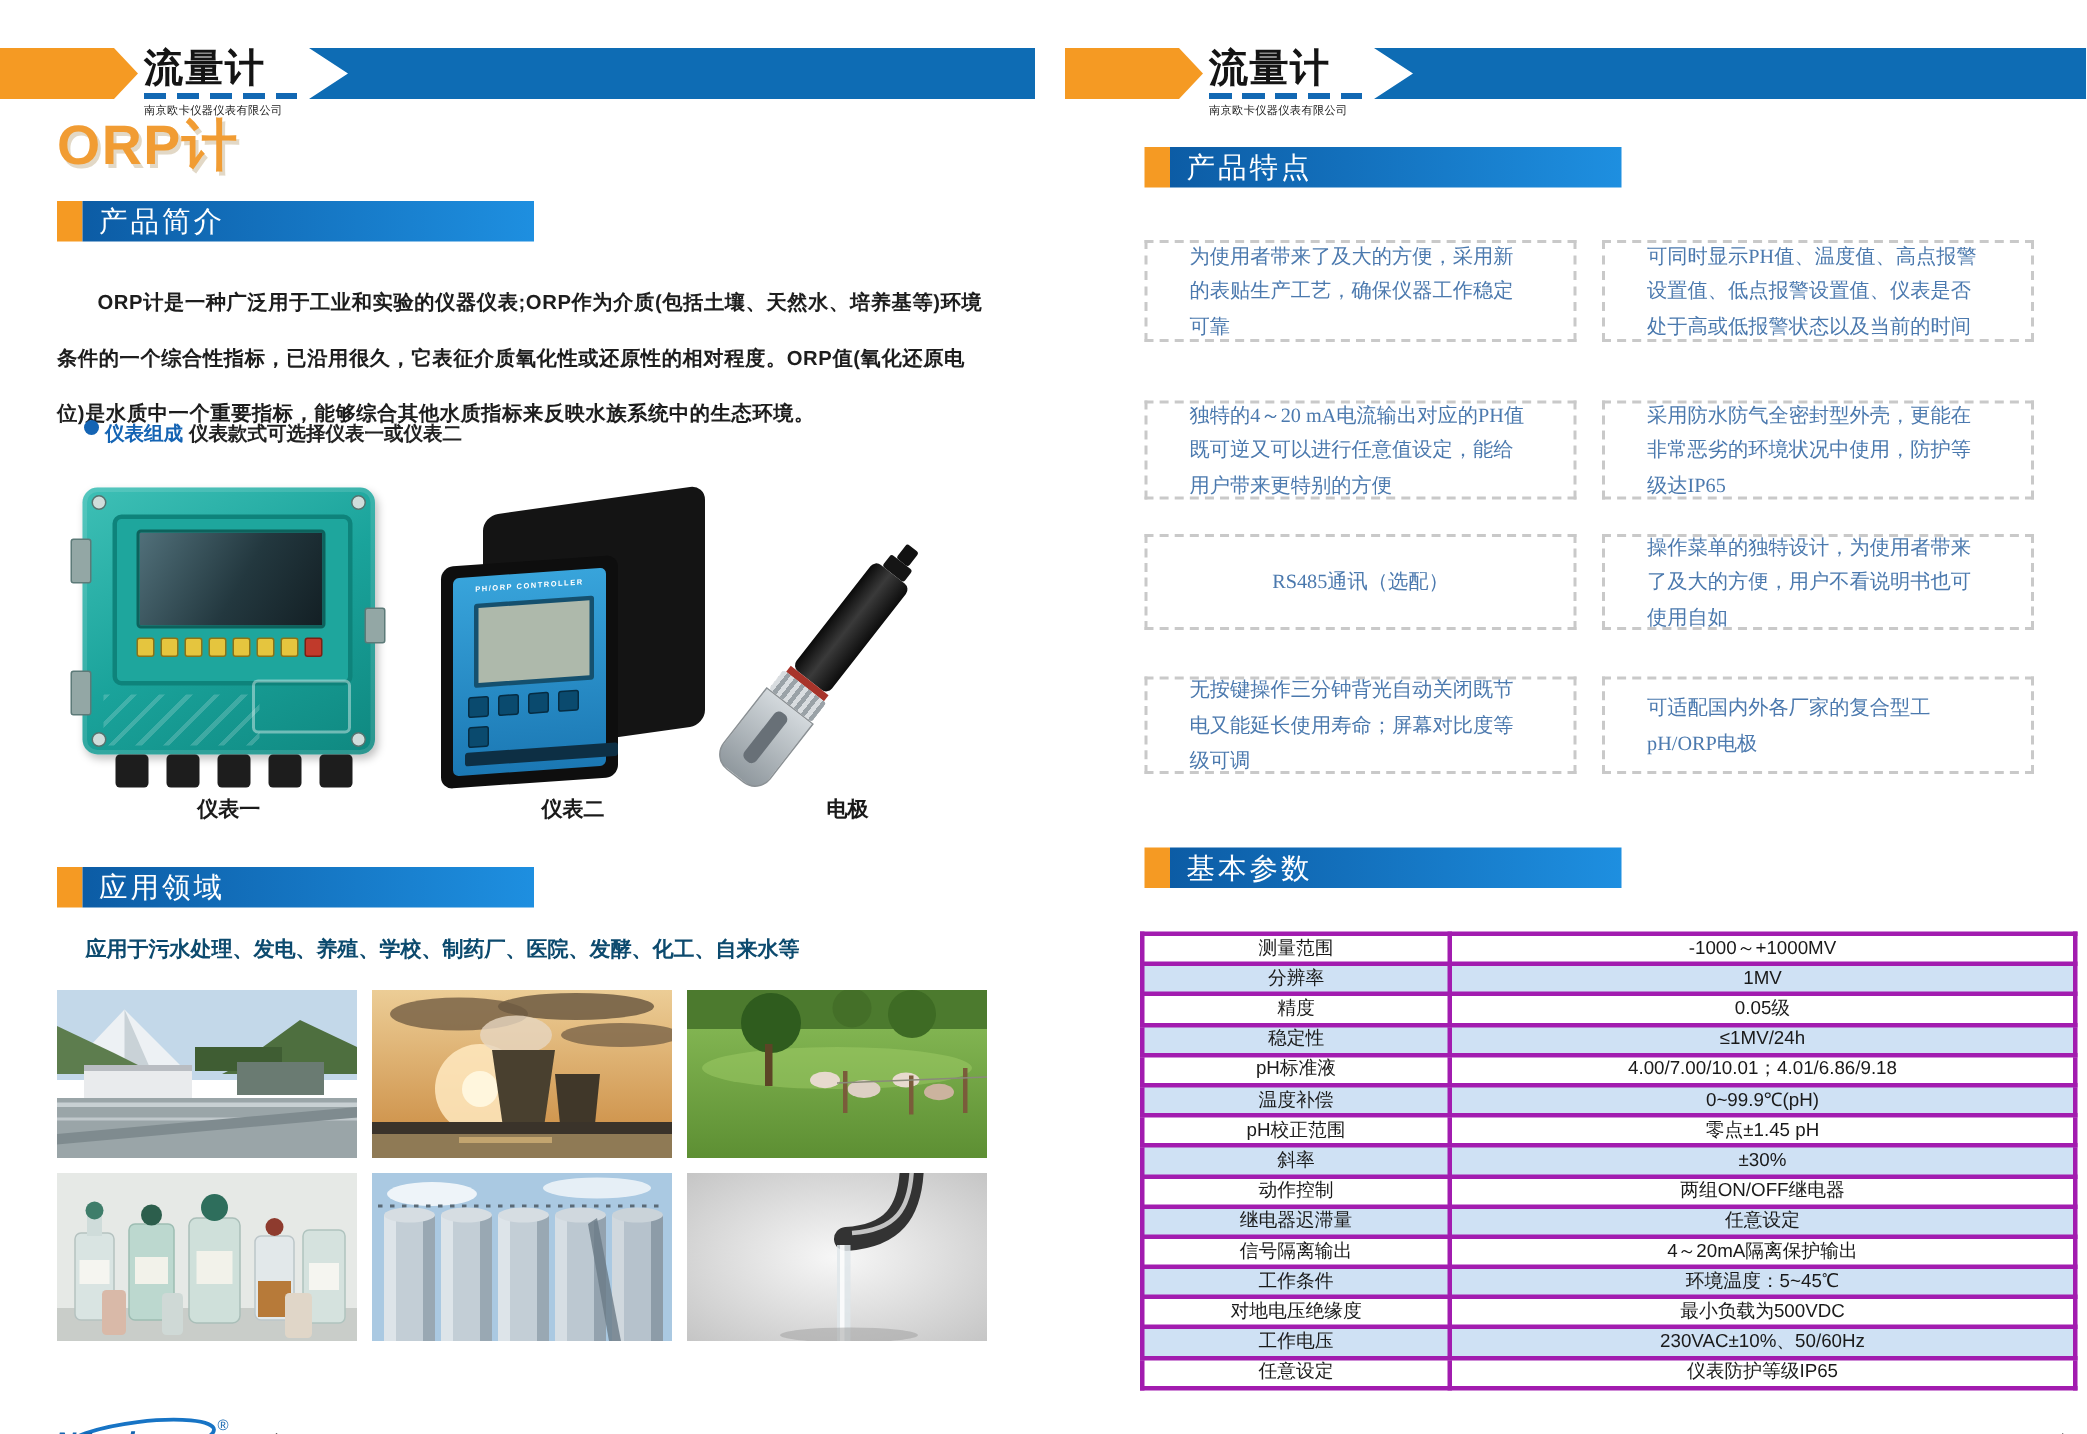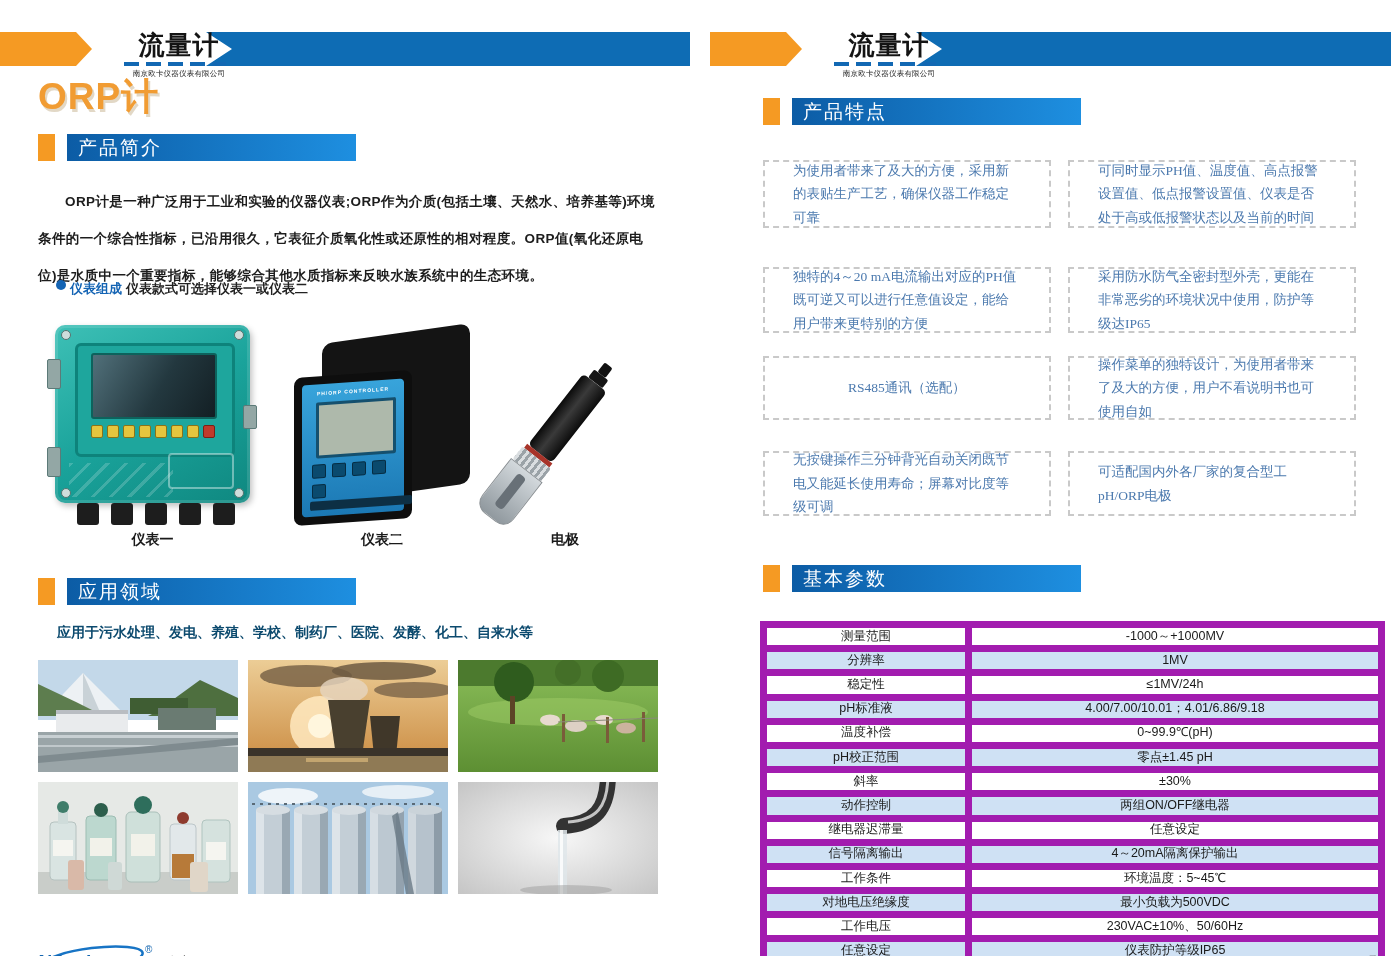--- a/index.html
+++ b/index.html
@@ -4,33 +4,33 @@
 <style>
   html,body{margin:0;padding:0;background:#fff;}
   .page{position:relative;width:1391px;height:956px;background:#fff;overflow:hidden;
         font-family:"Liberation Sans",sans-serif;color:#222;}
   
   .band{position:absolute;top:32px;height:34px;}
   .band-orange{background:#F59A23;
     clip-path:polygon(0 0,calc(100% - 16px) 0,100% 50%,calc(100% - 16px) 100%,0 100%);}
   .band-blue{background:#0E6CB4;
     clip-path:polygon(0 0,100% 0,100% 100%,0 100%,26px 50%);}
-  .band-label{position:absolute;top:31px;width:110px;text-align:center;margin-left:28px;}
+  .band-label{position:absolute;top:31px;width:110px;text-align:left;}
   .band-title{font-size:26px;font-weight:900;color:#141414;line-height:29px;letter-spacing:1px;}
   .band-dashes{width:102px;height:4px;margin-top:2px;
     background:repeating-linear-gradient(90deg,#1268B3 0 15px,transparent 15px 22px);}
   .band-company{font-size:7.5px;color:#222;margin-top:3px;white-space:nowrap;letter-spacing:.2px;}
   
   .orp-title{position:absolute;left:38px;top:72px;font-size:37px;font-weight:bold;
     color:#F19C33;letter-spacing:1px;text-shadow:2px 3px 0 #e2d8c6;}
   .sec-bar{position:absolute;width:318px;height:27px;display:flex;}
   .sec-bar .sq{width:17px;background:#F59A23;}
   .sec-bar .bar{flex:1;background:linear-gradient(90deg,#0C5CA5,#1E8FE0);color:#fff;
     font-family:"Liberation Serif",serif;font-size:19px;letter-spacing:2px;
-    display:flex;align-items:center;padding-left:11px;margin-left:12px;}
+    display:flex;align-items:center;padding-left:11px;}
   
   .intro-text{position:absolute;left:38px;top:183px;width:622px;font-size:13.5px;
     font-weight:600;line-height:37px;color:#1d1d1d;text-indent:2em;letter-spacing:.4px;margin:0;}
   .bullet-row{position:absolute;left:56px;top:280px;display:flex;align-items:flex-start;gap:4px;}
   .bullet-dot{width:10px;height:10px;border-radius:50%;background:#1464B4;}
   .bullet-label{color:#1464B4;font-size:13px;font-weight:bold;}
   .bullet-text{color:#222;font-size:13px;font-weight:600;}
   .prod-label{position:absolute;font-size:14px;font-weight:bold;color:#1a1a1a;text-align:center;top:531px;}
   
   .meter1{position:absolute;left:55px;top:325px;width:195px;height:178px;border-radius:10px;
@@ -82,21 +82,21 @@
   .photo{position:absolute;width:200px;height:112px;}
   .photo svg{width:100%;height:100%;display:block;}
   
   .feat{position:absolute;border:2px dashed #c9c9c9;display:flex;align-items:center;
     padding:0 28px;box-sizing:border-box;}
   .feat span{font-family:"Liberation Serif",serif;font-size:13.5px;color:#4B79AE;line-height:1.75;}
   .feat.center{justify-content:center;text-align:center;}
   
   .param-table{position:absolute;left:760px;top:621px;width:625px;border-collapse:collapse;
     font-size:12.5px;color:#1a1a1a;table-layout:fixed;}
-  .param-table td{border:7px solid #a21caf;height:17.2px;padding:0 6px;text-align:center;line-height:1.1;}
+  .param-table td{border:3px solid #a21caf;height:17.2px;padding:0 6px;text-align:center;line-height:1.1;}
   .param-table tr:nth-child(even){background:#CFE1F4;}
   .param-table col.c1{width:205px;}
   
   .logo{position:absolute;display:flex;align-items:flex-end;gap:4px;}
   .logo-cn{font-size:12px;color:#3a3a3a;padding-bottom:7px;letter-spacing:2px;margin-top:45px;}
 </style>
 </head>
 <body>
 
 <div class="page">
@@ -384,20 +384,24 @@
     <tbody>
       <tr>
           <td>测量范围</td>
           <td>-1000～+1000MV</td>
         </tr>
       <tr>
           <td>分辨率</td>
           <td>1MV</td>
         </tr>
       <tr>
+          <td>精度</td>
+          <td>0.05级</td>
+        </tr>
+      <tr>
           <td>稳定性</td>
           <td>≤1MV/24h</td>
         </tr>
       <tr>
           <td>pH标准液</td>
           <td>4.00/7.00/10.01；4.01/6.86/9.18</td>
         </tr>
       <tr>
           <td>温度补偿</td>
           <td>0~99.9℃(pH)</td>

